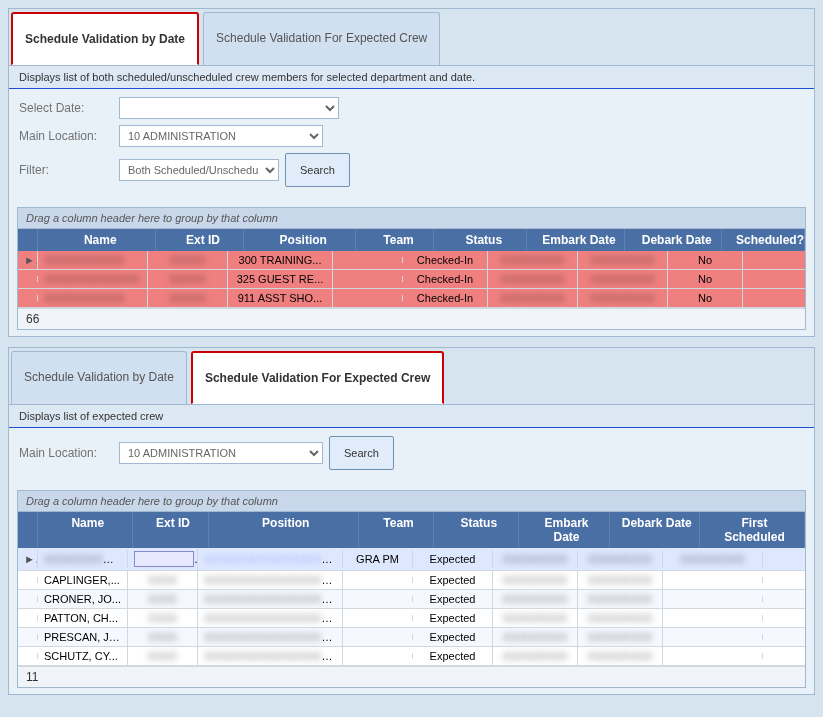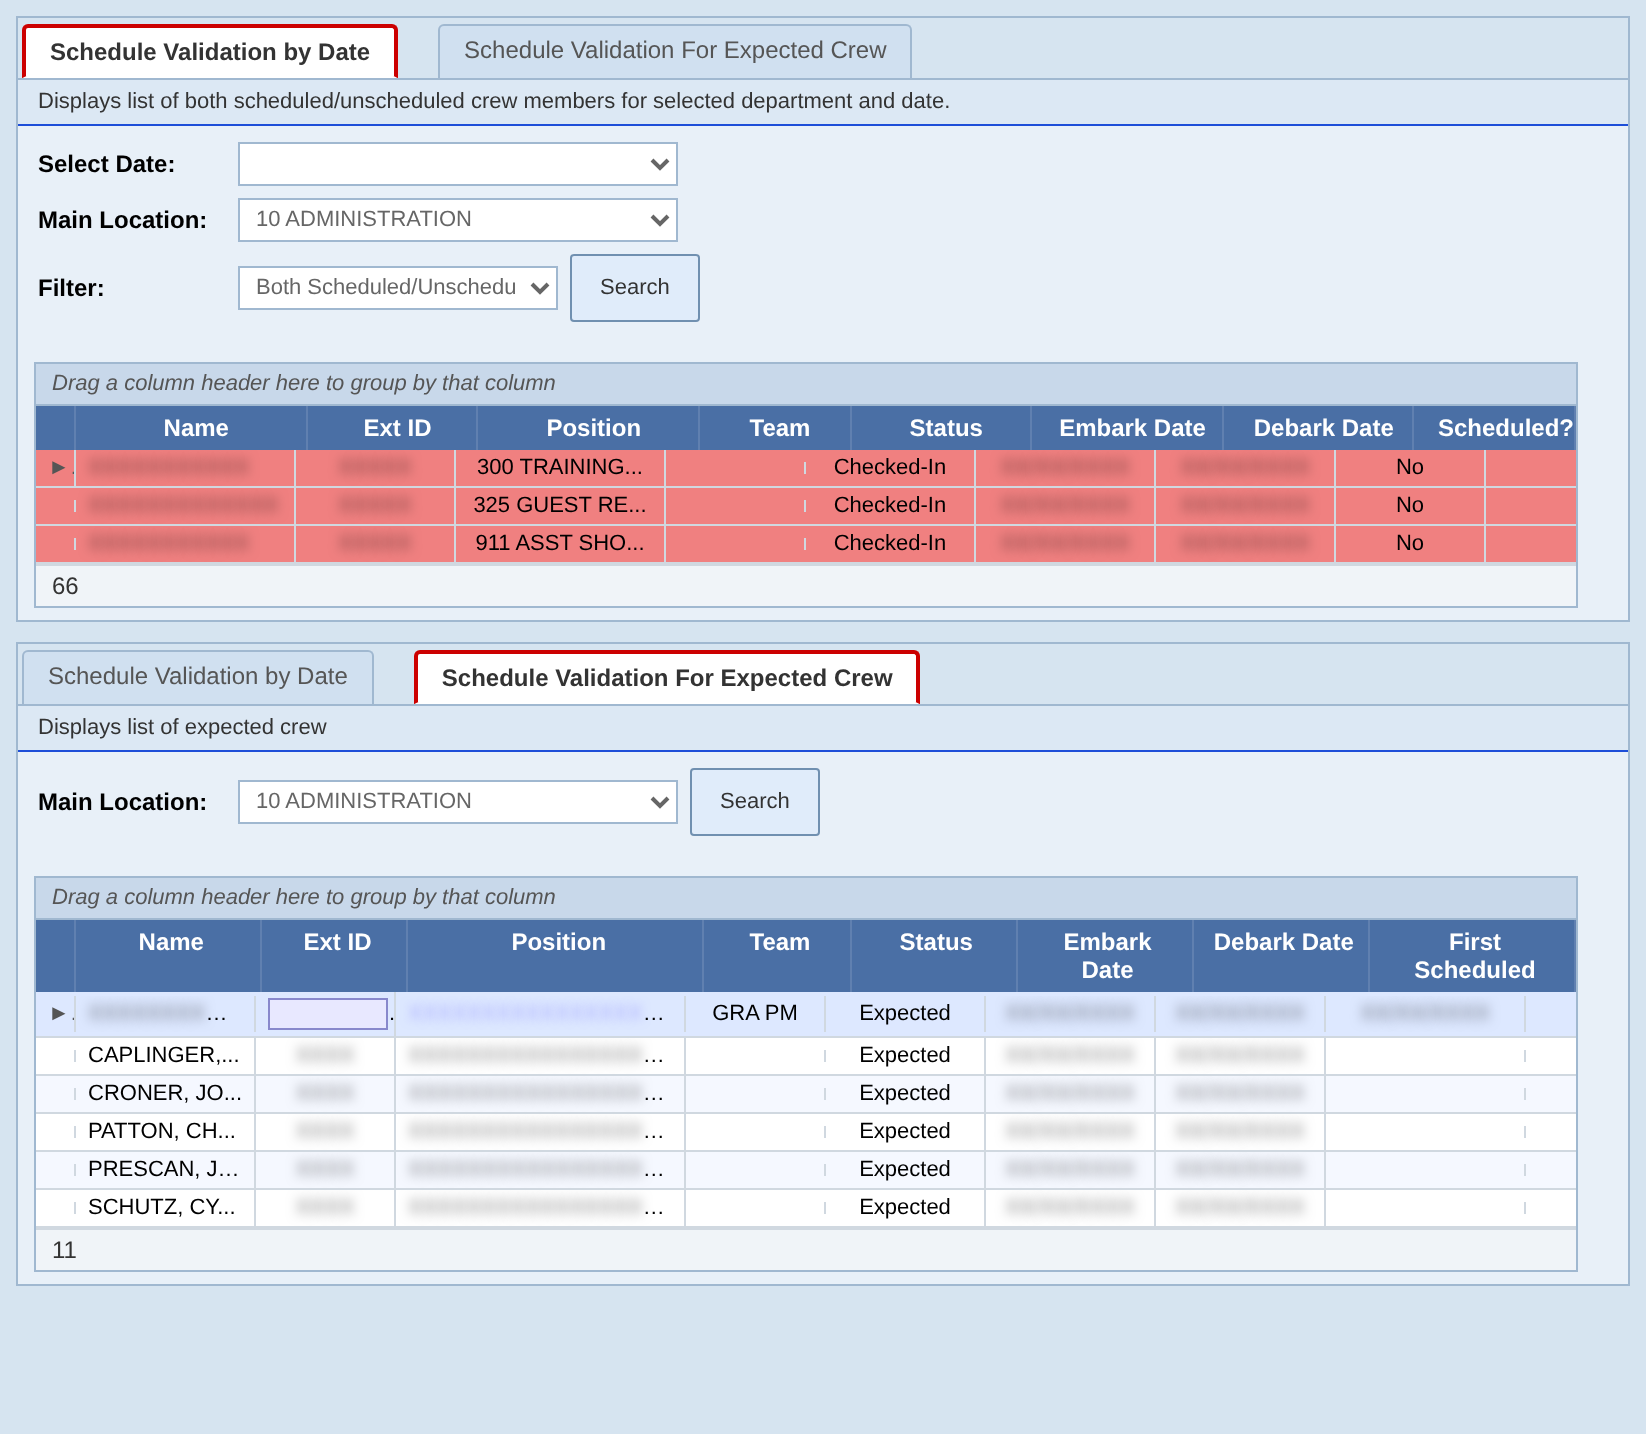--- a/index.html
+++ b/index.html
@@ -1,36 +1,36 @@
 <!DOCTYPE html>
 <html><head>
   <meta charset="utf-8">
   <style>
     * { box-sizing: border-box; margin: 0; padding: 0; font-family: Arial, sans-serif; font-size: 12px; }
     body { background: #d6e4f0; padding: 8px; width: 823px; min-height: 717px; }
 
     .panel { background: #e8f0f8; border: 1px solid #a0b8d0; margin-bottom: 10px; }
     .tab-bar { display: flex; background: #d6e4f0; border-bottom: 1px solid #a0b8d0; }
-    .tab { padding: 5px 12px; border: 1px solid #a0b8d0; cursor: pointer; background: #e0ecf8; color: #333; margin: 3px 18px 0 2px; border-bottom: none; border-radius: 3px 3px 0 0; }
+    .tab { padding: 18px 12px; border: 1px solid #a0b8d0; cursor: pointer; background: #e0ecf8; color: #333; margin: 3px 2px 0 2px; border-bottom: none; border-radius: 3px 3px 0 0; }
     .tab.active { background: #fff; border: 2px solid #cc0000; font-weight: bold; border-bottom: 1px solid #fff; z-index: 1; }
     .tab.inactive { background: #d0e0f0; color: #555; }
 
     .panel-desc { background: #dce8f4; padding: 5px 10px; border-bottom: 1px solid #1d4ed8; color: #333; font-size: 11px; }
 
     .form-area { padding: 8px 10px; background: #e8f0f8; }
     .form-row { display: flex; align-items: center; margin-bottom: 6px; }
-    .form-label { width: 100px; font-weight: bold; color: #000000; font-size: 12px; }
+    .form-label { width: 100px; font-weight: normal; color: #737373; font-size: 12px; }
     .form-select { height: 22px; border: 1px solid #a0b8d0; background: #fff; padding: 0 4px; color: #666; font-size: 11px; }
     .form-select.date-select { width: 220px; }
-    .form-select.location-select { width: 220px; }
+    .form-select.location-select { width: 204px; }
     .form-select.filter-select { width: 160px; }
 
     .search-btn { margin-left: 6px; padding: 2px 14px; background: #e0ecfa; border: 1px solid #7090b0; cursor: pointer; height: 34px; color: #333; font-size: 11px; border-radius: 2px; }
 
-    .grid-container { margin: 6px 25px 6px 8px; border: 1px solid #a0b8d0; background: #fff; }
+    .grid-container { margin: 6px 8px 6px 8px; border: 1px solid #a0b8d0; background: #fff; }
     .grid-drag-header { background: #c8d8ea; padding: 4px 8px; font-size: 11px; color: #555; border-bottom: 1px solid #a0b8d0; font-style: italic; }
 
     .grid-header { display: flex; background: #4a6fa5; color: #fff; font-weight: bold; font-size: 11px; justify-content: space-between; }
     .grid-header-cell { padding: 4px 6px; border-right: 1px solid #6080b0; text-align: center; overflow: hidden; }
 
     .grid-row { display: flex; border-bottom: 1px solid #d0d8e0; align-items: center; }
     .grid-row.red-row { background: #f08080; }
     .grid-row.white-row { background: #fff; }
     .grid-cell { padding: 3px 6px; border-right: 1px solid #d0d8e0; overflow: hidden; text-overflow: ellipsis; white-space: nowrap; font-size: 11px; text-align: center; }
     .grid-cell.name-cell { text-align: left; }

